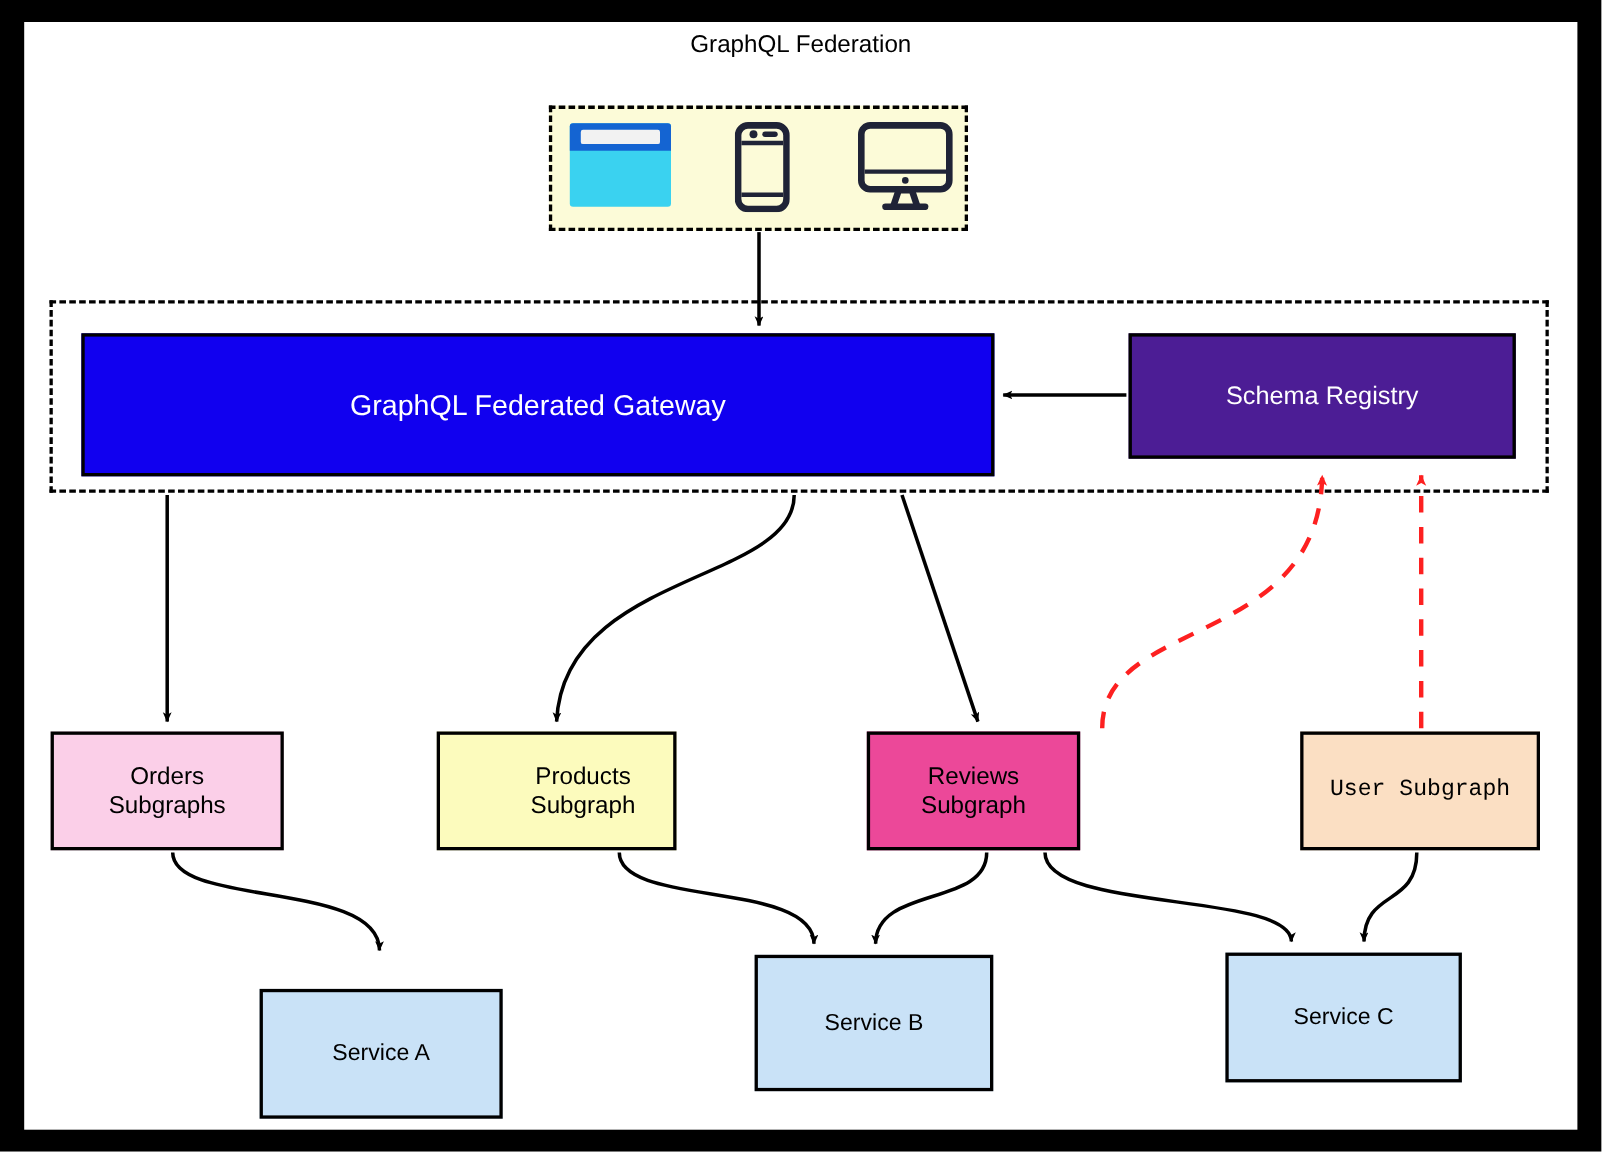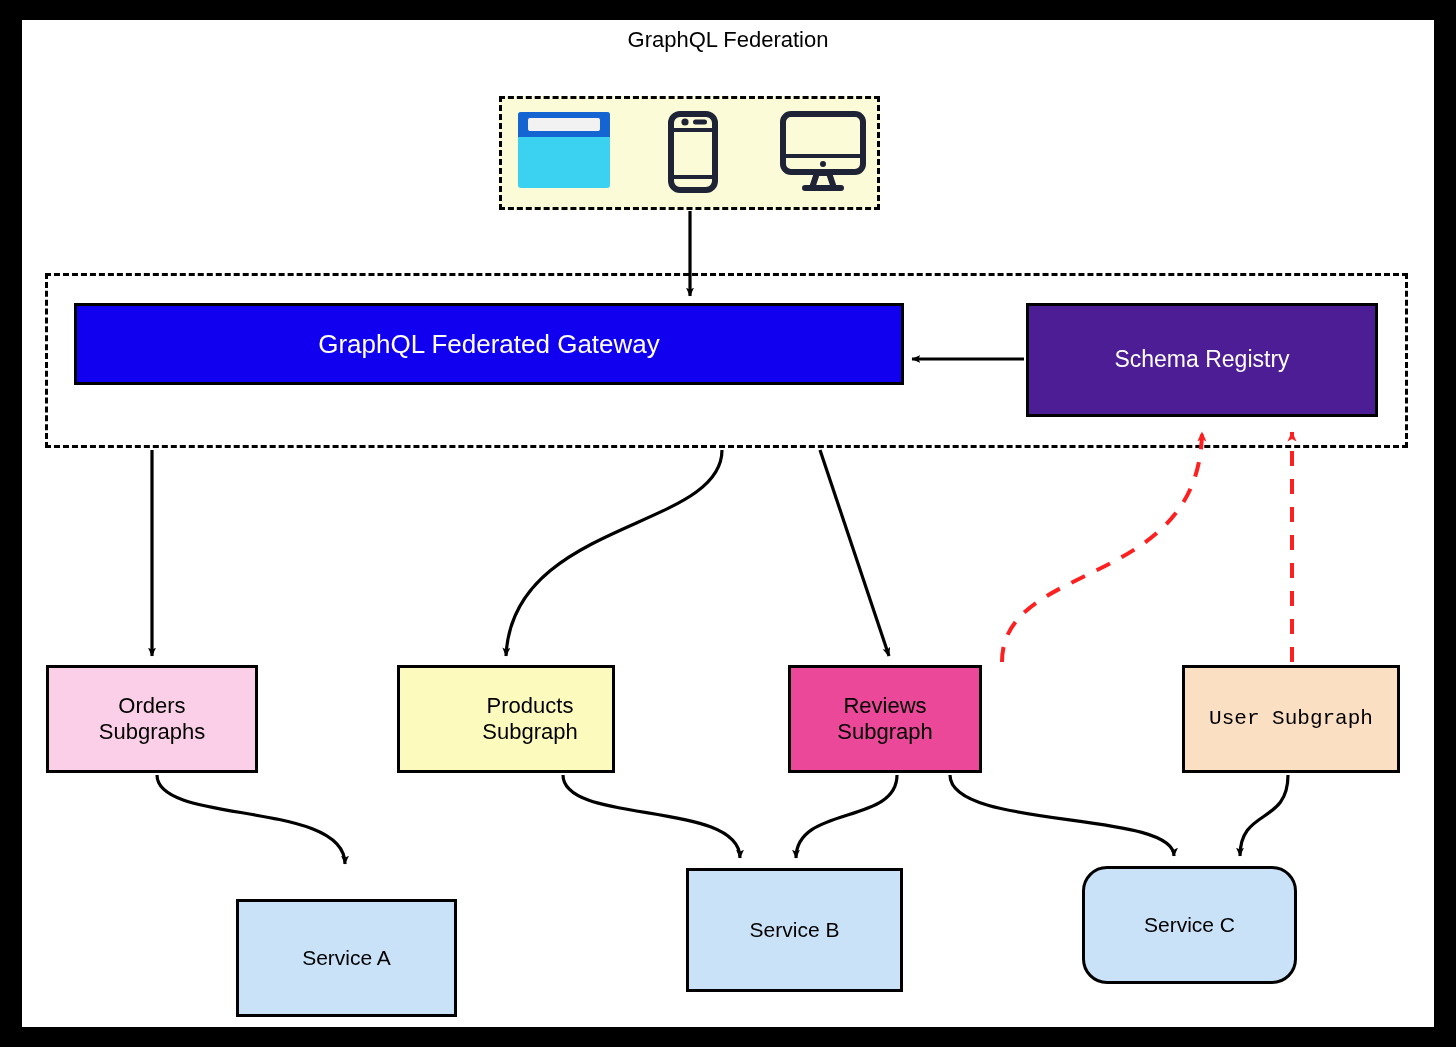--- a/index.html
+++ b/index.html
@@ -74,21 +74,21 @@
     color: #000000;
   }
   .client-icon {
     position: absolute;
     top: 111px;
   }
   #gateway-node {
     left: 74px;
     top: 303px;
     width: 830px;
-    height: 82px;
+    height: 130px;
     background: #1100ef;
     color: #ffffff;
     font-size: 26px;
   }
   #registry-node {
     left: 1026px;
     top: 303px;
     width: 352px;
     height: 114px;
     background: #4c1d95;
@@ -103,21 +103,21 @@
   #orders-node    { left: 46px;   width: 212px; background: #fbcfe8; }
   #products-node  { left: 397px;  width: 218px; background: #fcfbbd; padding-left: 48px; }
   #reviews-node   { left: 788px;  width: 194px; background: #ec4899; }
   #user-node      { left: 1182px; width: 218px; background: #fbdfc3; font-size: 21px; font-family: Liberation Mono, monospace; }
   .service-node {
     background: #c9e2f7;
     font-size: 21px;
   }
   #service-a-node { left: 236px;  top: 875px; width: 221px; height: 118px; margin-top: 24px; }
   #service-b-node { left: 686px;  top: 868px; width: 217px; height: 124px; }
-  #service-c-node { left: 1082px; top: 866px; width: 215px; height: 118px; border-radius: 25px; }
+  #service-c-node { left: 1114px; top: 866px; width: 215px; height: 118px; }
 </style>
 </head>
 <body>
 
 <div id="page">
   <div id="canvas"></div>
 
   <div id="page-title">GraphQL Federation</div>
 
   <div class="dashed-group" id="clients-group"></div>

